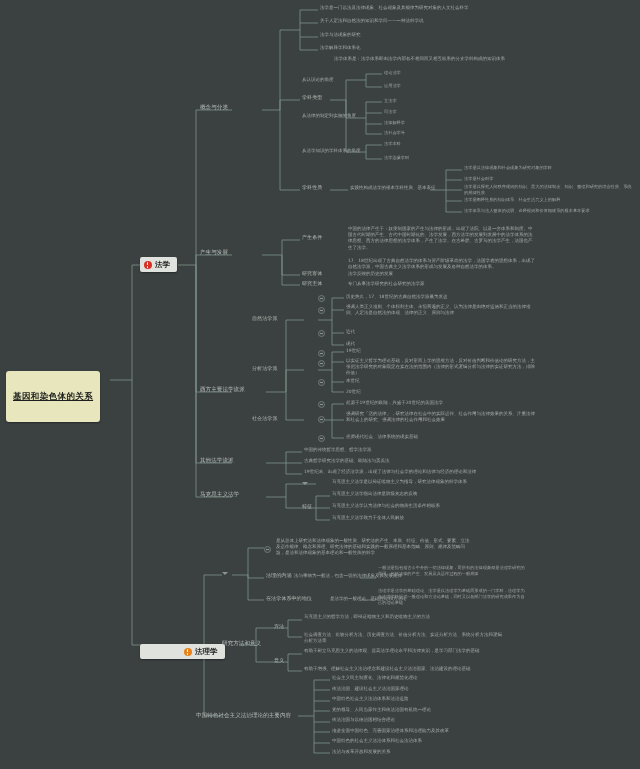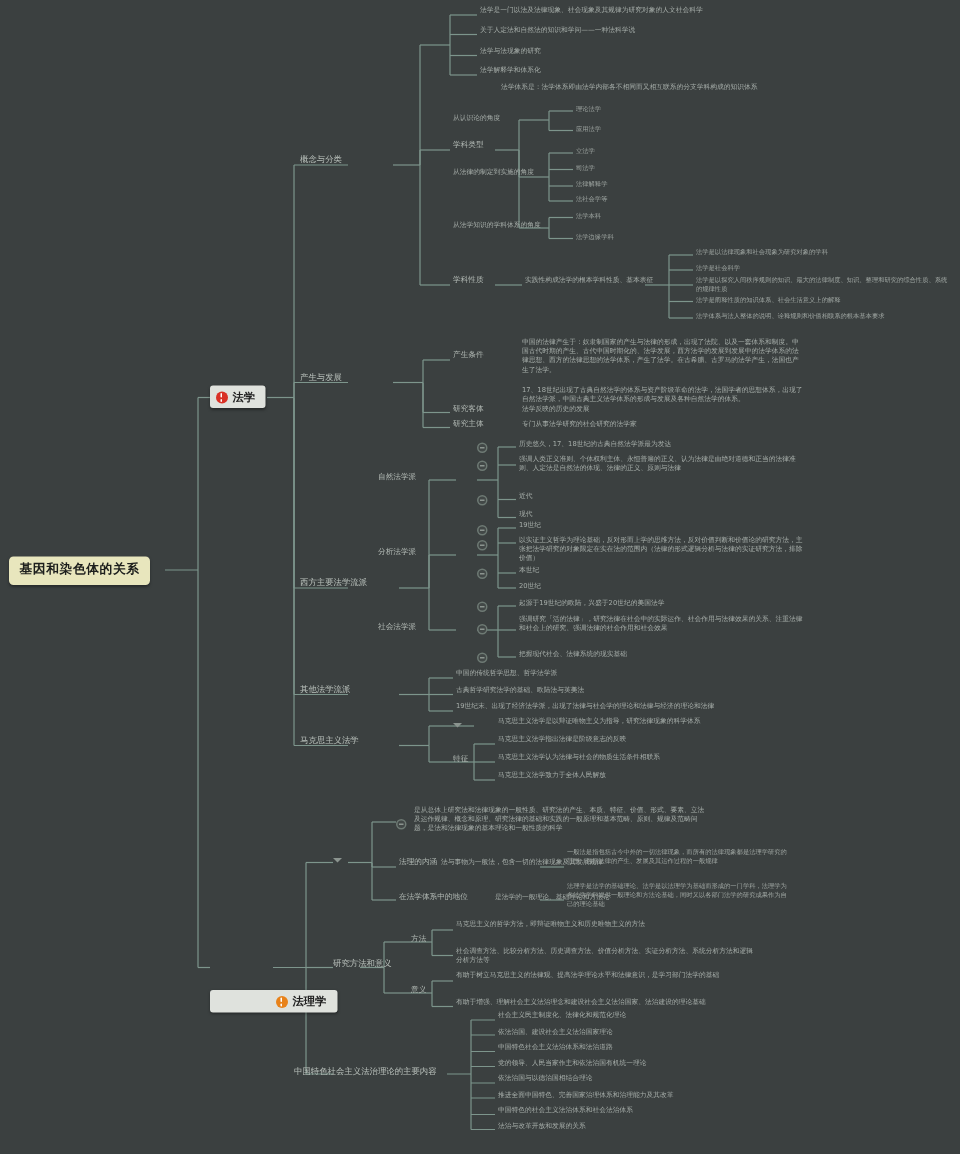--- a/index.html
+++ b/index.html
@@ -12,23 +12,24 @@
   }
   #canvas{position:absolute;inset:0;}
   svg.links{position:absolute;left:0;top:0;width:640px;height:769px;pointer-events:none;}
 
   .node{position:absolute;color:#c9cfcb;white-space:nowrap;line-height:1.25;}
 
   
   .root{
     background:#e8e6bd;color:#1d1f1d;
     font-size:8.5px;font-weight:bold;
-    padding:4px 7px;border-radius:3px;
+    padding:20px 7px;border-radius:3px;
     letter-spacing:.4px;
     box-shadow:0 1px 2px rgba(0,0,0,.35);
+    text-decoration:underline;
   }
 
   
   .main{
     background:#dfe2dd;color:#222;
     font-size:7.5px;font-weight:bold;
     padding:3px 7px 3px 4px;border-radius:2px;
     display:flex;align-items:center;gap:3px;
     box-shadow:0 1px 2px rgba(0,0,0,.35);
   }
@@ -253,21 +254,21 @@
     </g>
   </svg>
 
   <div class="node root" style="left:6px;top:371px;">基因和染色体的关系</div>
 
   <div class="node main" style="left:140px;top:257px;">
     <span class="badge" style="background:#d93025"></span>
     <span>法学</span>
   </div>
 
-  <div class="node main" style="left:140px;top:660px;padding-left:44px;">
+  <div class="node main" style="left:140px;top:644px;padding-left:44px;">
     <span class="badge" style="background:#e8821a"></span>
     <span>法理学</span>
   </div>
 
   <div class="node l2" style="left:200px;top:104px;">概念与分类</div>
   <div class="node l2" style="left:200px;top:249px;">产生与发展</div>
   <div class="node l2" style="left:200px;top:386px;width:64px;white-space:normal;">西方主要法学流派</div>
   <div class="node l2" style="left:200px;top:457px;width:64px;white-space:normal;">其他法学流派</div>
   <div class="node l2" style="left:200px;top:491px;width:64px;white-space:normal;">马克思主义法学</div>
 

